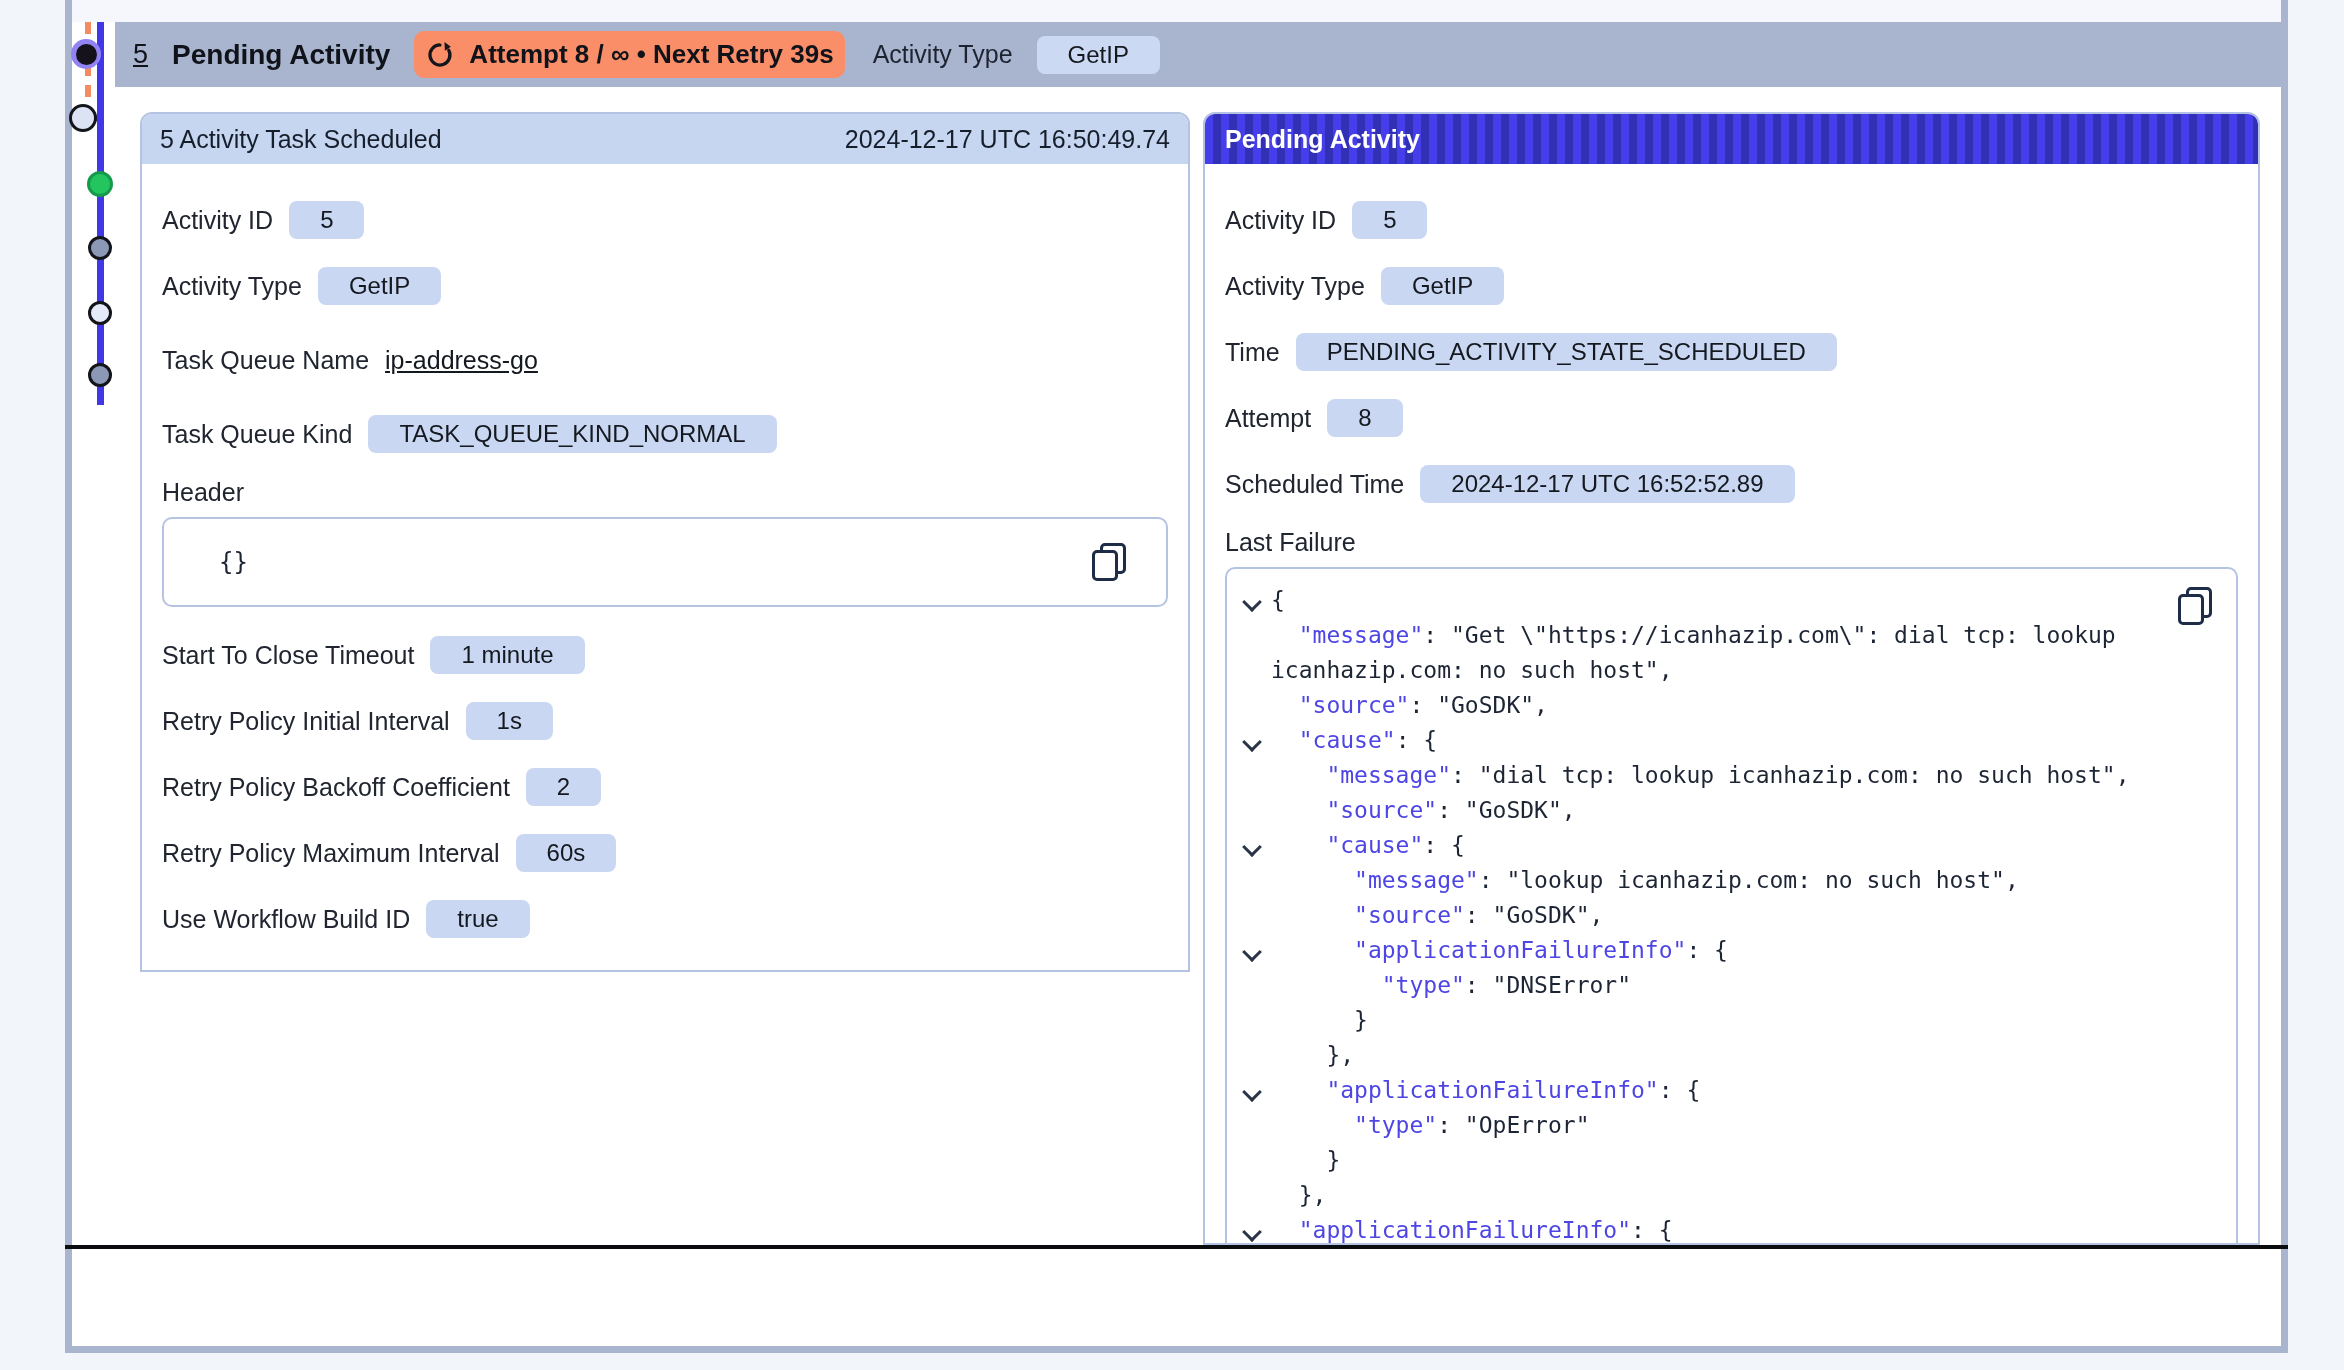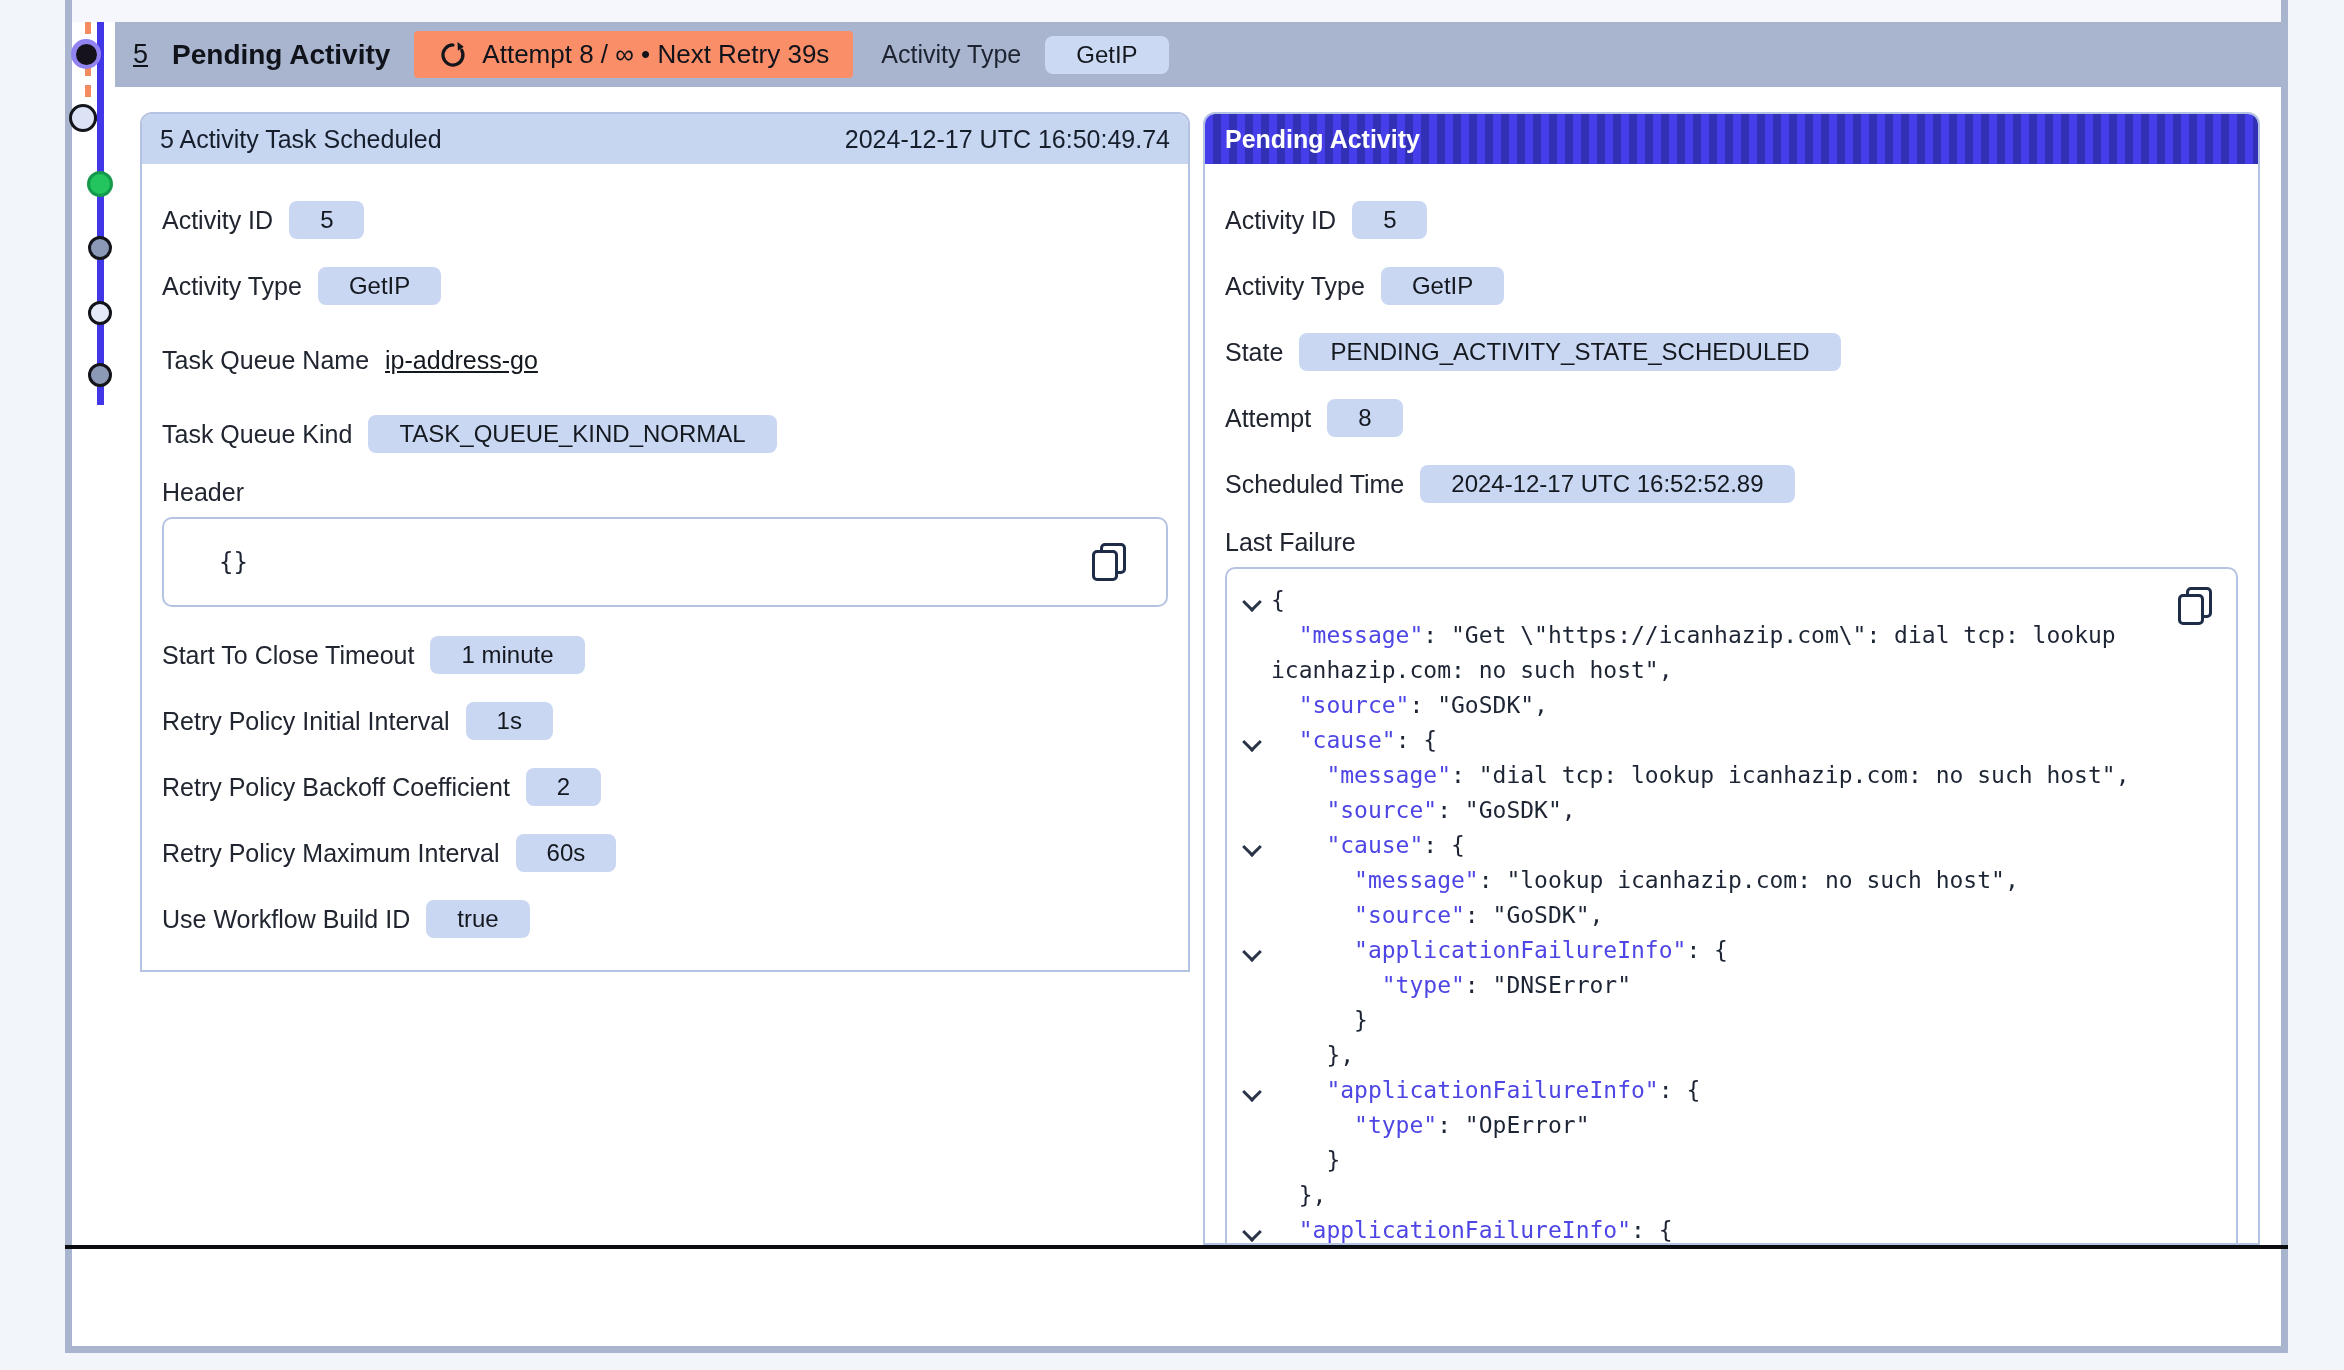--- a/index.html
+++ b/index.html
@@ -12,21 +12,21 @@
   .top-strip{left:72px;top:0;width:2209px;height:22px;background:#f5f7fc;}
   .b-left{left:65px;top:0;width:7px;height:1353px;background:#a9b5cf;}
   .b-right{left:2281px;top:0;width:7px;height:1353px;background:#a9b5cf;}
   .b-bottom{left:65px;top:1346px;width:2223px;height:7px;background:#a9b5cf;border-radius:0 0 10px 10px;}
 
   
   .event-header{left:115px;top:22px;width:2166px;height:65px;background:#a9b5cf;
     display:flex;align-items:center;padding:0 18px;gap:24px;box-sizing:border-box;}
   .event-id{font-size:27px;font-weight:500;color:#10131a;text-decoration:underline;cursor:pointer;}
   .event-title{font-size:28px;font-weight:700;color:#10131a;}
-  .retry-badge{background:#fa8e69;border-radius:4px;padding:8px 24px;display:flex;align-items:center;gap:14px;}
+  .retry-badge{background:#fa8e69;border-radius:10px;padding:8px 11px;display:flex;align-items:center;gap:14px;font-weight:bold;}
   .retry-badge span{font-size:26px;color:#10131a;}
   .hdr-label{font-size:25px;color:#1d2330;margin-left:4px;}
   .badge{background:#c9d7f2;border-radius:8px;padding:5px 31px;font-size:24px;color:#14181f;display:inline-block;}
 
   
   .dash-line{left:85px;top:22px;width:6px;height:84px;
     background:repeating-linear-gradient(180deg,#f58b60 0 12px,transparent 12px 21px);}
   .rail{left:97px;top:22px;width:7px;height:383px;background:#4237e6;}
   .rail-stub{left:90px;top:115px;width:9px;height:6px;background:#4237e6;}
   .dot{border-radius:50%;box-sizing:border-box;}
@@ -178,21 +178,21 @@
     <div class="panel-body">
       <div class="frow">
         <span class="flabel">Activity ID</span>
         <span class="badge">5</span>
       </div>
       <div class="frow">
         <span class="flabel">Activity Type</span>
         <span class="badge">GetIP</span>
       </div>
       <div class="frow">
-        <span class="flabel">State</span>
+        <span class="flabel">Time</span>
         <span class="badge">PENDING_ACTIVITY_STATE_SCHEDULED</span>
       </div>
       <div class="frow">
         <span class="flabel">Attempt</span>
         <span class="badge">8</span>
       </div>
       <div class="frow">
         <span class="flabel">Scheduled Time</span>
         <span class="badge">2024-12-17 UTC 16:52:52.89</span>
       </div>

